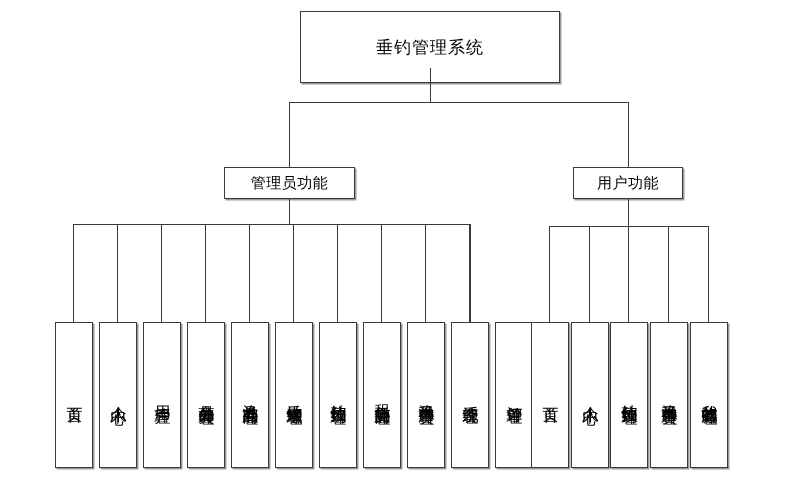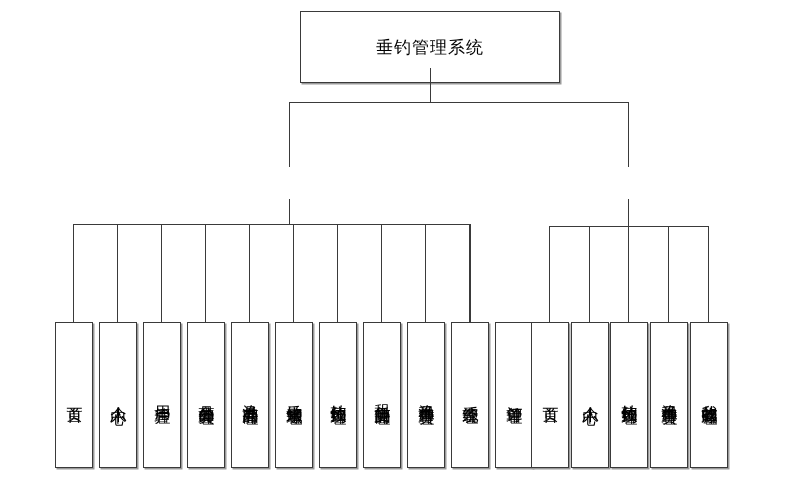--- a/index.html
+++ b/index.html
@@ -90,20 +90,26 @@
   </div>
 
   <div class="line vline" style="left:430px; top:68px; height:34px;"></div>
 
   <div class="line hline" style="left:289px; top:102px; width:340px;"></div>
 
   <div class="line vline" style="left:289px; top:102px; height:65px;"></div>
 
   <div class="line vline" style="left:628px; top:102px; height:65px;"></div>
 
+  <div class="node node-l2 node-admin">
+    <span>管理员功能</span>
+  </div>
+  <div class="node node-l2 node-user">
+    <span>用户功能</span>
+  </div>
 
   <div class="line vline" style="left:289px; top:199px; height:25px;"></div>
 
   <div class="line vline" style="left:628px; top:199px; height:27px;"></div>
 
   <div class="line hline" style="left:73px; top:224px; width:398px;"></div>
 
   <div class="line hline" style="left:549px; top:226px; width:160px;"></div>
 
   <div class="line vline" style="left:73px;  top:224px; height:98px;"></div>

